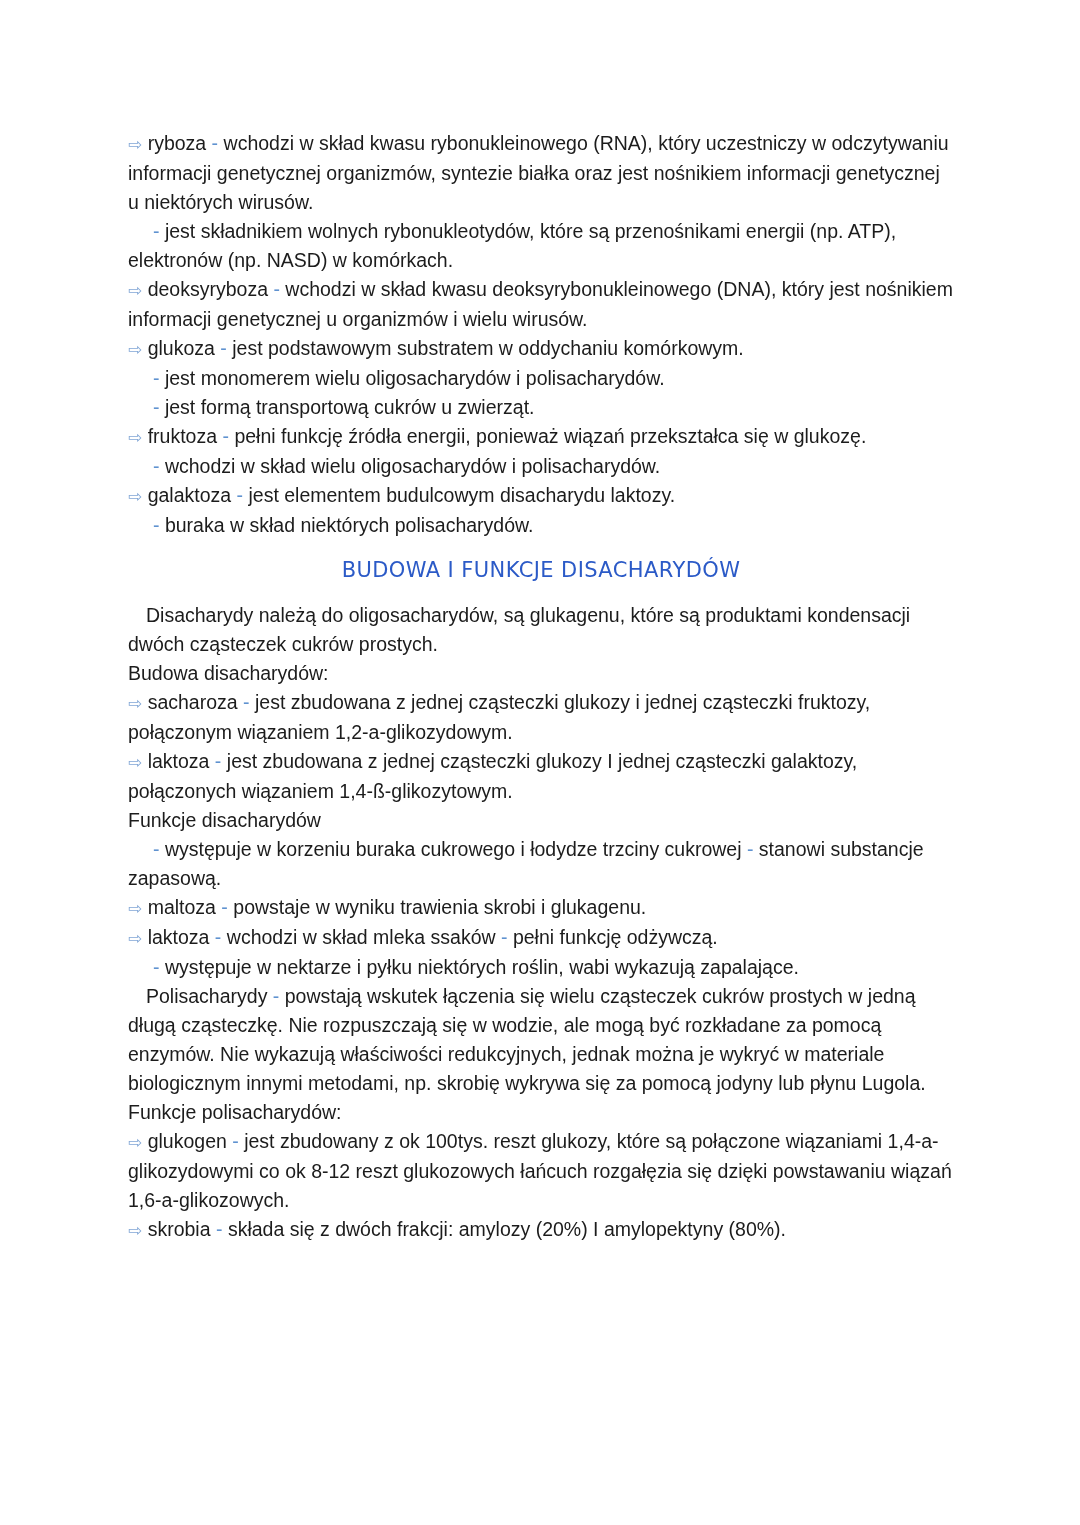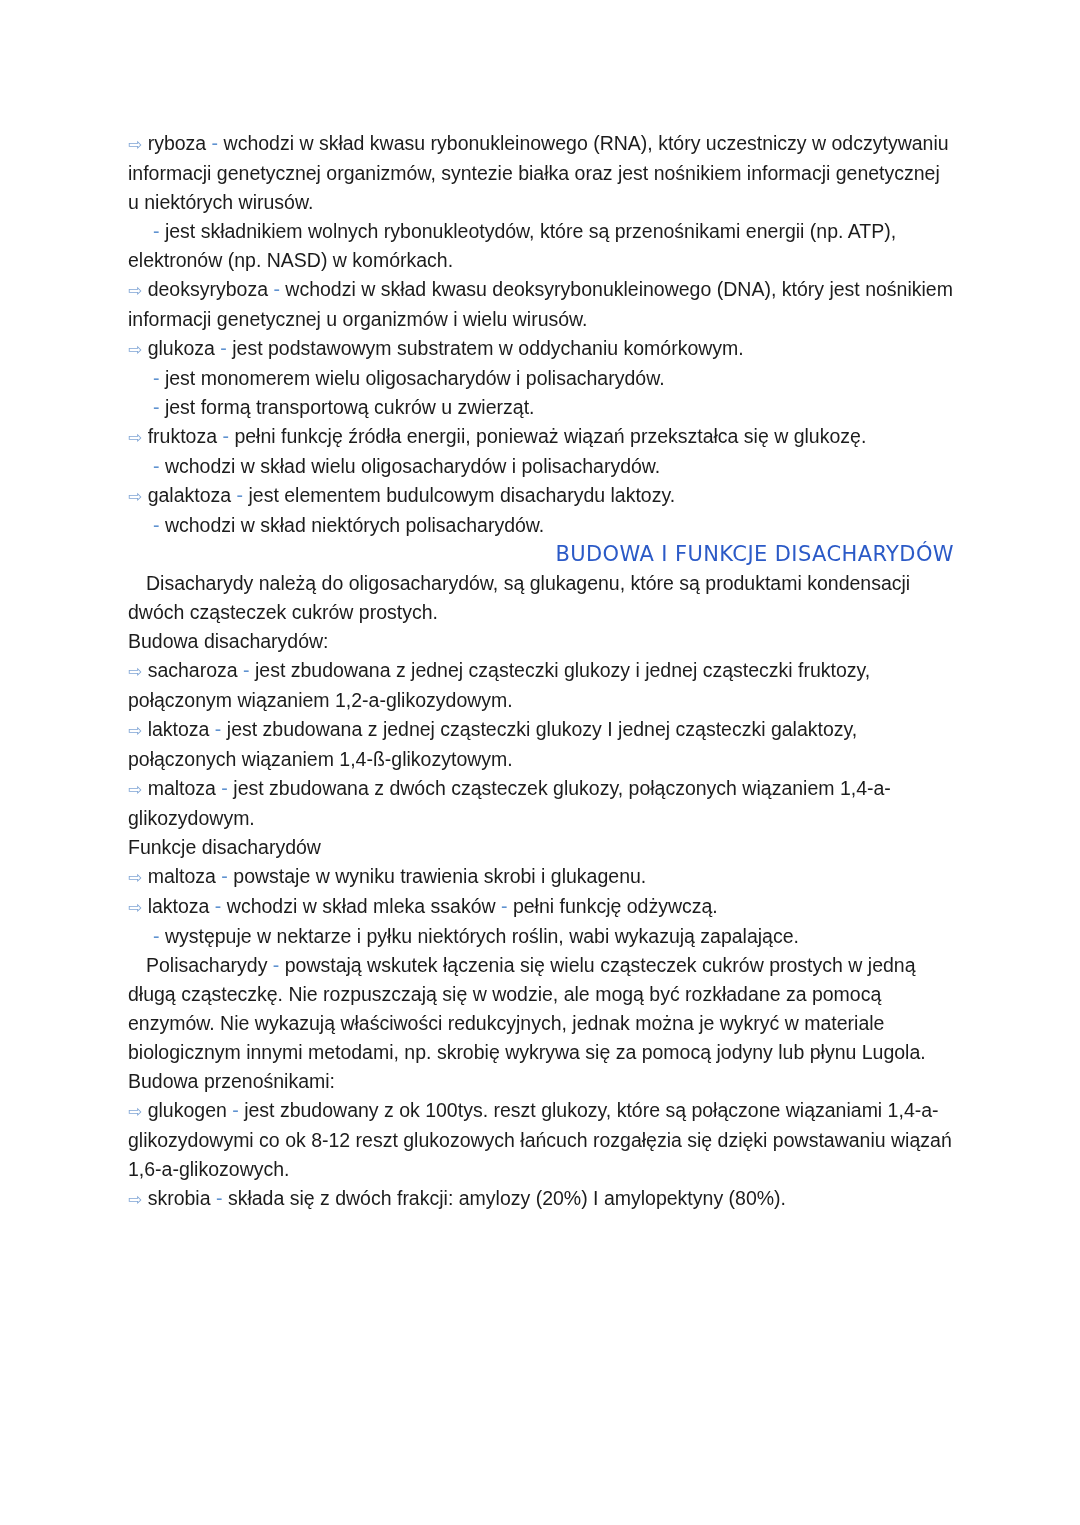--- a/index.html
+++ b/index.html
@@ -23,26 +23,26 @@
     width: 826px;
     font-size: 19.5px;
     line-height: 29px;
     color: var(--body-text, #1c1c1c);
   }
   .content p { margin: 0; white-space: pre-wrap; }
   .line  { text-indent: 0; }
   .sub   { text-indent: 25px; }
   .para  { text-indent: 18px; }
   .heading {
-    margin: 0;
+    margin: 16px;
     font-family: "DejaVu Sans", sans-serif;
     font-weight: normal;
     font-size: 21px;
     line-height: 29px;
-    text-align: right;
+    text-align: center;
     letter-spacing: 0.4px;
     color: var(--heading-blue, #2b5ac7);
     white-space: normal;
   }
   .arrow {
     color: var(--arrow-blue, #82a7d6);
     font-family: "DejaVu Sans", sans-serif;
     font-size: 17px;
   }
   .accent { color: var(--accent-blue, #5f92d0); }
@@ -55,29 +55,29 @@
   <div class="content">
       <p class="line"><span class="arrow">⇨</span><span class="txt"> ryboza</span><span class="accent"> - </span><span class="txt">wchodzi w skład kwasu rybonukleinowego (RNA), który uczestniczy w odczytywaniu informacji genetycznej organizmów, syntezie białka oraz jest nośnikiem informacji genetycznej u niektórych wirusów.</span></p>
       <p class="sub"><span class="accent">- </span><span class="txt">jest składnikiem wolnych rybonukleotydów, które są przenośnikami energii (np. ATP), elektronów (np. NASD) w komórkach.</span></p>
       <p class="line"><span class="arrow">⇨</span><span class="txt"> deoksyryboza</span><span class="accent"> - </span><span class="txt">wchodzi w skład kwasu deoksyrybonukleinowego (DNA), który jest nośnikiem informacji genetycznej u organizmów i wielu wirusów.</span></p>
       <p class="line"><span class="arrow">⇨</span><span class="txt"> glukoza</span><span class="accent"> - </span><span class="txt">jest podstawowym substratem w oddychaniu komórkowym.</span></p>
       <p class="sub"><span class="accent">- </span><span class="txt">jest monomerem wielu oligosacharydów i polisacharydów.</span></p>
       <p class="sub"><span class="accent">- </span><span class="txt">jest formą transportową cukrów u zwierząt.</span></p>
       <p class="line"><span class="arrow">⇨</span><span class="txt"> fruktoza</span><span class="accent"> - </span><span class="txt">pełni funkcję źródła energii, ponieważ wiązań przekształca się w glukozę.</span></p>
       <p class="sub"><span class="accent">- </span><span class="txt">wchodzi w skład wielu oligosacharydów i polisacharydów.</span></p>
       <p class="line"><span class="arrow">⇨</span><span class="txt"> galaktoza</span><span class="accent"> - </span><span class="txt">jest elementem budulcowym disacharydu laktozy.</span></p>
-      <p class="sub"><span class="accent">- </span><span class="txt">wchodzi w skład niektórych polisacharydów.</span></p>
+      <p class="sub"><span class="accent">- </span><span class="txt">buraka w skład niektórych polisacharydów.</span></p>
       <h2 class="heading">BUDOWA I FUNKCJE DISACHARYDÓW</h2>
       <p class="para"><span class="txt">Disacharydy należą do oligosacharydów, są glukagenu, które są produktami kondensacji dwóch cząsteczek cukrów prostych.</span></p>
       <p class="line"><span class="txt">Budowa disacharydów:</span></p>
       <p class="line"><span class="arrow">⇨</span><span class="txt"> sacharoza</span><span class="accent"> - </span><span class="txt">jest zbudowana z jednej cząsteczki glukozy i jednej cząsteczki fruktozy, połączonym wiązaniem 1,2-a-glikozydowym.</span></p>
       <p class="line"><span class="arrow">⇨</span><span class="txt"> laktoza</span><span class="accent"> - </span><span class="txt">jest zbudowana z jednej cząsteczki glukozy I jednej cząsteczki galaktozy, połączonych wiązaniem 1,4-ß-glikozytowym.</span></p>
-      <p class="line"><span class="arrow">⇨</span><span class="txt"> maltoza</span><span class="accent"> - </span><span class="txt">jest zbudowana z dwóch cząsteczek glukozy, połączonych wiązaniem 1,4-a-glikozydowym.</span></p>
       <p class="line"><span class="txt">Funkcje disacharydów</span></p>
+      <p class="sub"><span class="accent">- </span><span class="txt">występuje w korzeniu buraka cukrowego i łodydze trzciny cukrowej</span><span class="accent"> - </span><span class="txt">stanowi substancje zapasową.</span></p>
       <p class="line"><span class="arrow">⇨</span><span class="txt"> maltoza</span><span class="accent"> - </span><span class="txt">powstaje w wyniku trawienia skrobi i glukagenu.</span></p>
       <p class="line"><span class="arrow">⇨</span><span class="txt"> laktoza</span><span class="accent"> - </span><span class="txt">wchodzi w skład mleka ssaków</span><span class="accent"> - </span><span class="txt">pełni funkcję odżywczą.</span></p>
       <p class="sub"><span class="accent">- </span><span class="txt">występuje w nektarze i pyłku niektórych roślin, wabi wykazują zapalające.</span></p>
       <p class="para"><span class="txt">Polisacharydy</span><span class="accent"> - </span><span class="txt">powstają wskutek łączenia się wielu cząsteczek cukrów prostych w jedną długą cząsteczkę. Nie rozpuszczają się w wodzie, ale mogą być rozkładane za pomocą enzymów. Nie wykazują właściwości redukcyjnych, jednak można je wykryć w materiale biologicznym innymi metodami, np. skrobię wykrywa się za pomocą jodyny lub płynu Lugola.</span></p>
-      <p class="line"><span class="txt">Budowa przenośnikami:</span></p>
+      <p class="line"><span class="txt">Funkcje polisacharydów:</span></p>
       <p class="line"><span class="arrow">⇨</span><span class="txt"> glukogen</span><span class="accent"> - </span><span class="txt">jest zbudowany z ok 100tys. reszt glukozy, które są połączone wiązaniami 1,4-a-glikozydowymi co ok 8-12 reszt glukozowych łańcuch rozgałęzia się dzięki powstawaniu wiązań 1,6-a-glikozowych.</span></p>
       <p class="line"><span class="arrow">⇨</span><span class="txt"> skrobia</span><span class="accent"> - </span><span class="txt">składa się z dwóch frakcji: amylozy (20%) I amylopektyny (80%).</span></p>
     </div>
 </main>
 
 </body></html>

